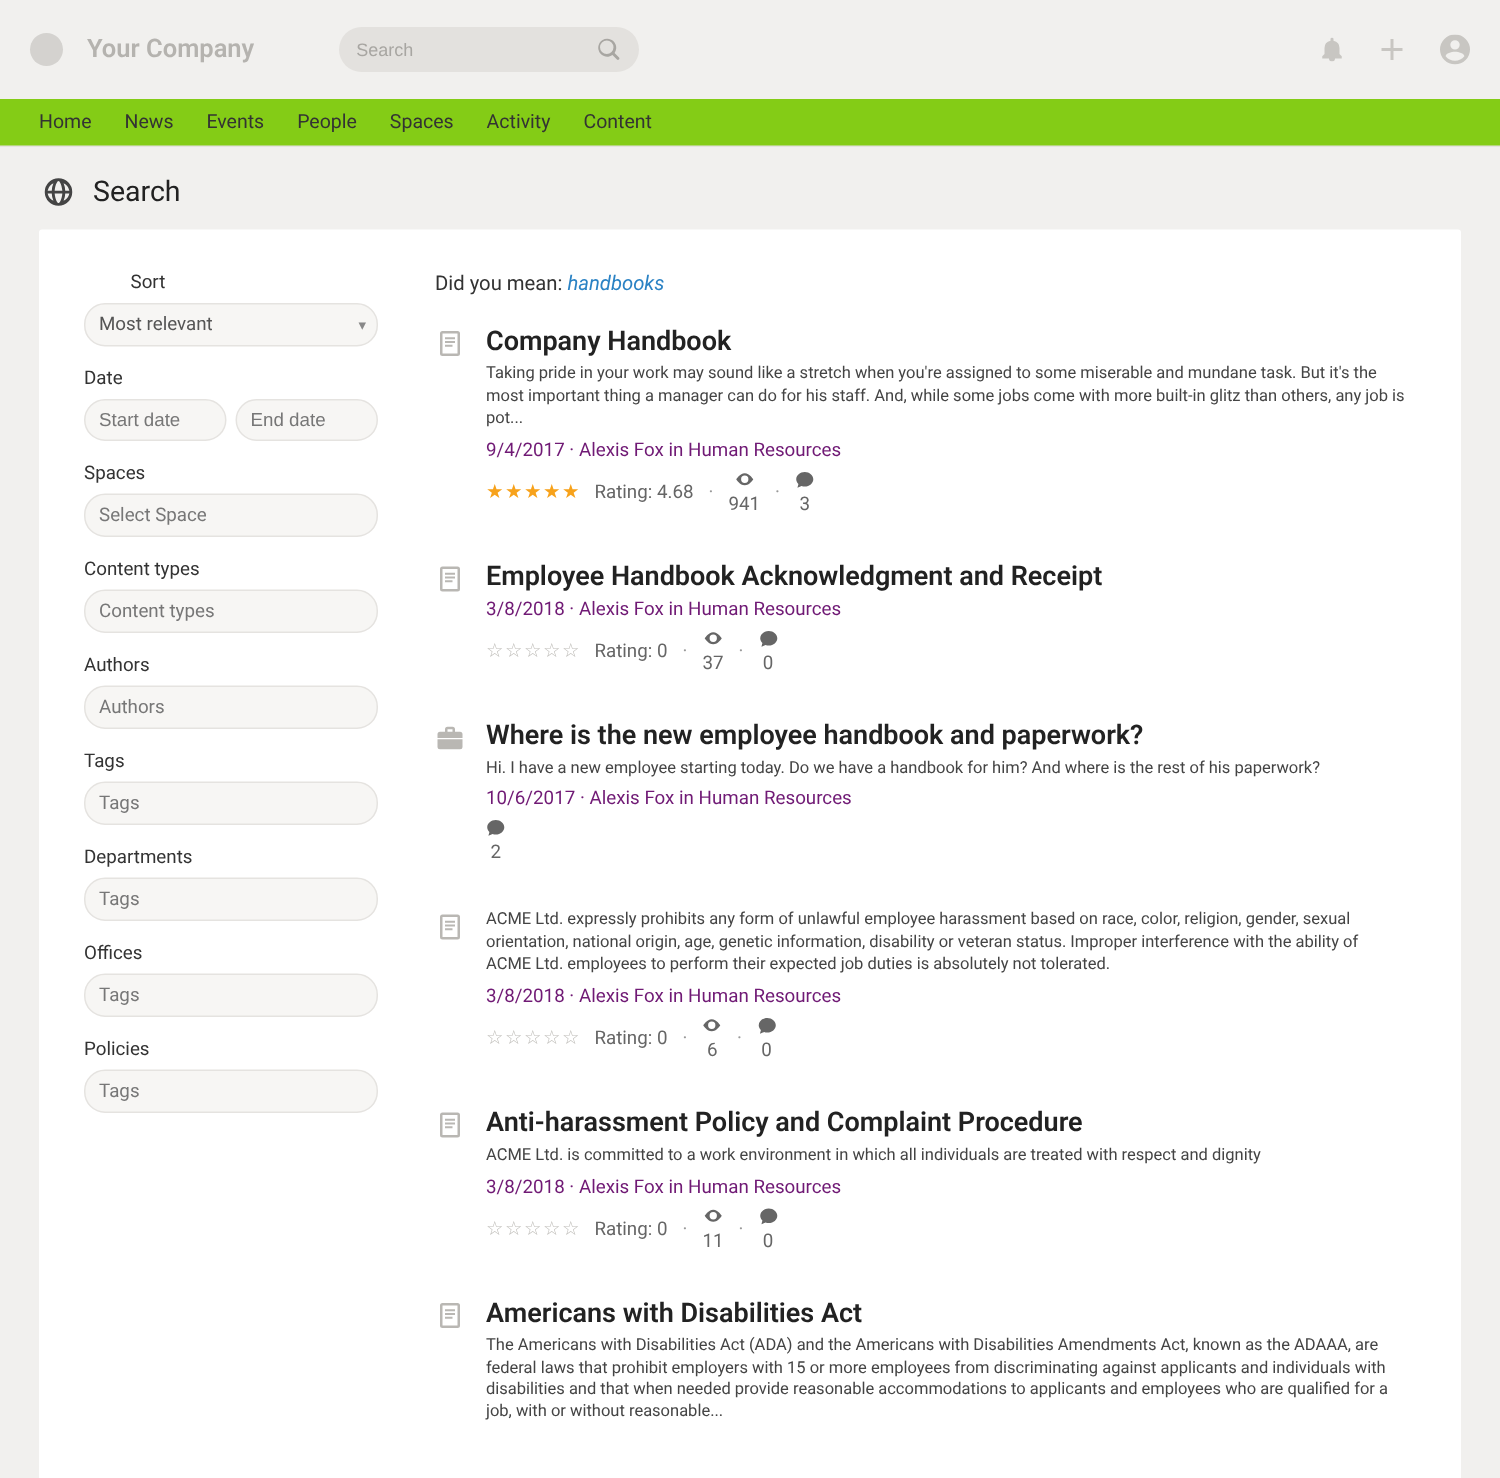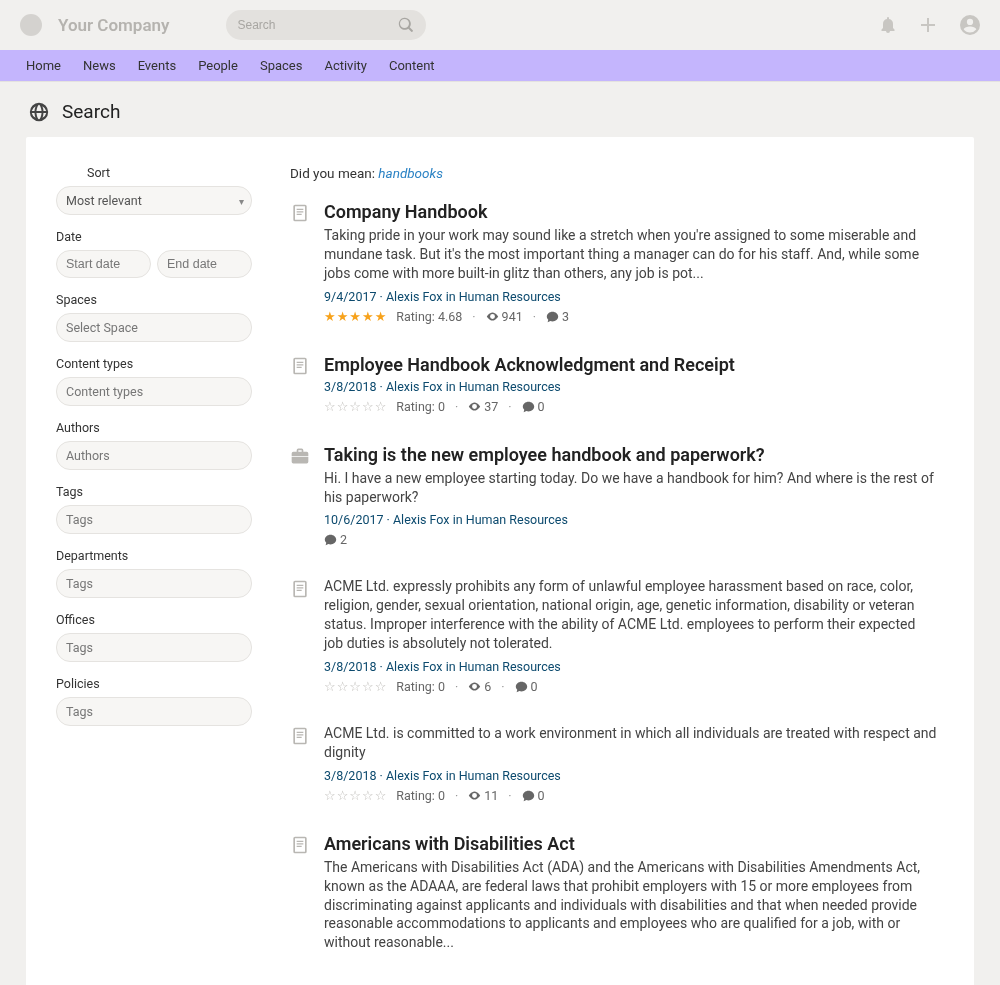--- a/index.html
+++ b/index.html
@@ -13,21 +13,21 @@
     background: #f1f0ee;
     width: 1000px;
     font-size: 14px;
   }
   
   .top-bar {
     background: #f1f0ee;
     display: flex;
     align-items: center;
     padding: 4px 20px;
-    height: 50px;
+    height: 66px;
     gap: 16px;
   }
   .logo-circle {
     width: 22px;
     height: 22px;
     background: #d4d2cf;
     border-radius: 50%;
   }
   .company-name {
     color: #b5b3af;
@@ -61,21 +61,21 @@
     margin-left: auto;
     display: flex;
     gap: 24px;
     align-items: center;
     color: #c8c6c2;
   }
   .icon-svg { width:16px; height:16px; fill:currentColor; }
   .icon-svg.lg { width:20px; height:20px; }
   
   .nav-bar {
-    background: #c4b5fd;
+    background: #84cc16;
     border-bottom: 1px solid #e4e2df;
     display: flex;
     padding: 0 26px;
     height: 32px;
     align-items: center;
     gap: 22px;
   }
   .nav-item {
     font-size: 13px;
     color: #333;
@@ -172,28 +172,28 @@
   .result-body {
     flex:1;
   }
   .result-title {
     font-size: 18px;
     font-weight: 600;
     color: #222;
     margin-bottom: 4px;
   }
   .result-snippet {
-    font-size: 14px;
+    font-size: 11px;
     color: #444;
     line-height: 1.35;
     margin-bottom: 6px;
   }
   .result-meta {
     font-size: 12.5px;
-    color: #0c4a6e;
+    color: #701a75;
     margin-bottom: 5px;
   }
   .result-stats {
     display: flex;
     align-items: center;
     gap: 10px;
     font-size: 12.5px;
     color:#666;
   }
   .stars {
@@ -201,20 +201,21 @@
     gap: 1px;
   }
   .star { color: #f7a21b; font-size: 13px; }
   .star.empty { color: #bfbdb9; }
   .stat-sep { color:#999; }
   .stat-item {
     display: inline-flex;
     align-items: center;
     gap: 3px;
     color:#666;
+    flex-direction:column;
   }
   .stat-item svg { width:13px; height:13px; fill:#666; }
 </style>
 </head>
 <body>
 
 <div class="top-bar">
   <div class="logo-circle"></div>
   <div class="company-name">Your Company</div>
   <div class="search-bar">
@@ -360,21 +361,21 @@
                 <span>0</span>
               </span>
             </div>
           </div>
         </div>
         <div class="result">
           <div class="result-icon"><svg class="icon-svg lg" viewBox="0 0 24 24">
               <path d="M20 7h-4V5a2 2 0 0 0-2-2H10a2 2 0 0 0-2 2v2H4a2 2 0 0 0-2 2v3h20V9a2 2 0 0 0-2-2zM10 5h4v2h-4zM2 13v6a2 2 0 0 0 2 2h16a2 2 0 0 0 2-2v-6z"></path>
             </svg></div>
           <div class="result-body">
-            <div class="result-title">Taking is the new employee handbook and paperwork?</div>
+            <div class="result-title">Where is the new employee handbook and paperwork?</div>
             <div class="result-snippet">Hi. I have a new employee starting today. Do we have a handbook for him? And where is the rest of his paperwork?</div>
             <div class="result-meta"><span>10/6/2017</span> · <span>Alexis Fox</span> in <span>Human Resources</span></div>
             <div class="result-stats">
               <span class="stat-item">
                 <svg viewBox="0 0 16 16">
                   <path d="M8 2C4.1 2 1 4.7 1 8c0 1.5.7 2.9 1.8 3.9L2 15l3.4-1.4c.8.3 1.7.4 2.6.4 3.9 0 7-2.7 7-6s-3.1-6-7-6z"></path>
                 </svg>
                 <span>2</span>
               </span>
             </div>
@@ -411,20 +412,21 @@
                 <span>0</span>
               </span>
             </div>
           </div>
         </div>
         <div class="result">
           <div class="result-icon"><svg class="icon-svg lg" viewBox="0 0 24 24">
               <path d="M6 2h12a2 2 0 0 1 2 2v16a2 2 0 0 1-2 2H6a2 2 0 0 1-2-2V4a2 2 0 0 1 2-2zm0 2v16h12V4zm2 3h8v1.5H8zm0 3h8v1.5H8zm0 3h6v1.5H8z"></path>
             </svg></div>
           <div class="result-body">
+            <div class="result-title">Anti-harassment Policy and Complaint Procedure</div>
             <div class="result-snippet">ACME Ltd. is committed to a work environment in which all individuals are treated with respect and dignity</div>
             <div class="result-meta"><span>3/8/2018</span> · <span>Alexis Fox</span> in <span>Human Resources</span></div>
             <div class="result-stats">
               <span class="stars">
                 <span class="star empty">☆</span>
                 <span class="star empty">☆</span>
                 <span class="star empty">☆</span>
                 <span class="star empty">☆</span>
                 <span class="star empty">☆</span>
               </span> 

